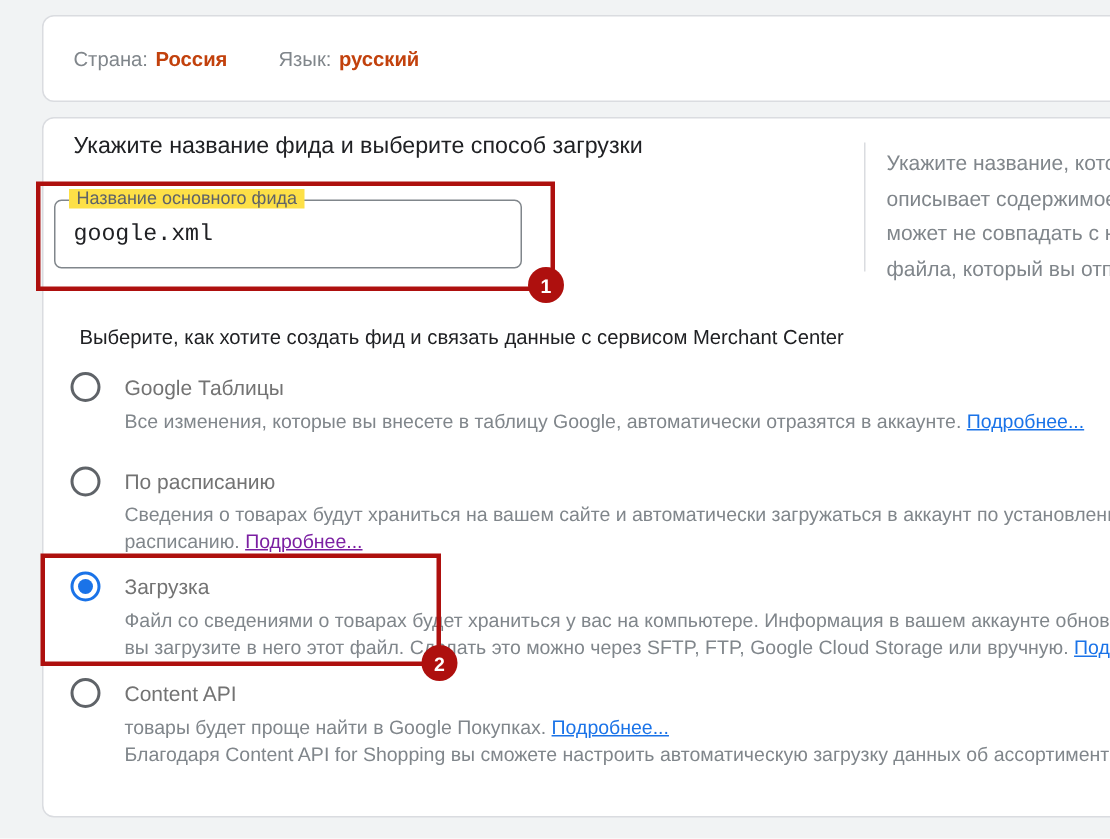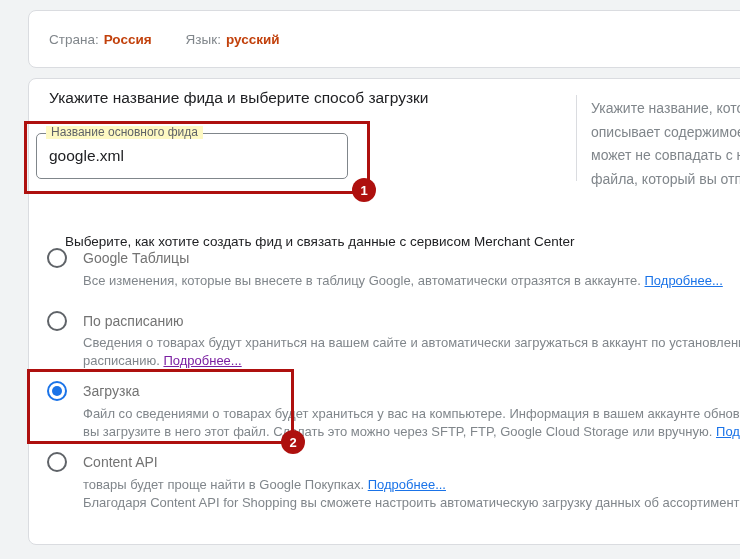--- a/index.html
+++ b/index.html
@@ -20,32 +20,32 @@
   .kv-value{font-weight:600;color:#c2410c;margin-left:5px;}
   .kv{font-size:13.5px;}
   .kv+.kv{margin-left:34px;}
 
   .heading{position:absolute;left:20px;top:10px;font-size:15.5px;color:#202124;white-space:nowrap;}
 
   .input-wrap{position:absolute;left:7px;top:54px;width:312px;height:46px;}
   .input-wrap input{
     width:100%;height:100%;box-sizing:border-box;
     border:1px solid #80868b;border-radius:5px;background:#fff;
-    font-family:Liberation Sans, sans-serif;font-size:15.5px;color:#202124;
+    font-family:Liberation Mono, monospace;font-size:15.5px;color:#202124;
     padding:0 0 0 12px;outline:none;
   }
   .float-label{
-    position:absolute;top:-7px;left:10px;padding:0 5px;background:#fef9c3;
+    position:absolute;top:-7px;left:10px;padding:0 5px;background:#fde047;
     font-size:12px;color:#5f6368;white-space:nowrap;line-height:13px;
   }
 
   .divider{position:absolute;left:547px;top:16px;width:1px;height:86px;background:#dadce0;}
   .helper{position:absolute;left:562px;top:18px;font-size:14px;line-height:23.5px;color:#80868b;white-space:nowrap;}
 
-  .intro{position:absolute;left:36px;top:138px;font-size:13.5px;color:#202124;white-space:nowrap;margin-top:17px;}
+  .intro{position:absolute;left:24px;top:138px;font-size:13.5px;color:#202124;white-space:nowrap;}
 
   .radio{
     position:absolute;left:18px;width:20px;height:20px;box-sizing:border-box;
     border:2px solid #5f6368;border-radius:50%;background:#fff;cursor:pointer;
   }
   .radio.selected{border-color:#1a73e8;}
   .radio.selected::after{
     content:"";position:absolute;inset:3px;border-radius:50%;background:#1a73e8;
   }
   .opt-label{position:absolute;left:54px;font-size:14px;color:#737373;white-space:nowrap;cursor:pointer;}

